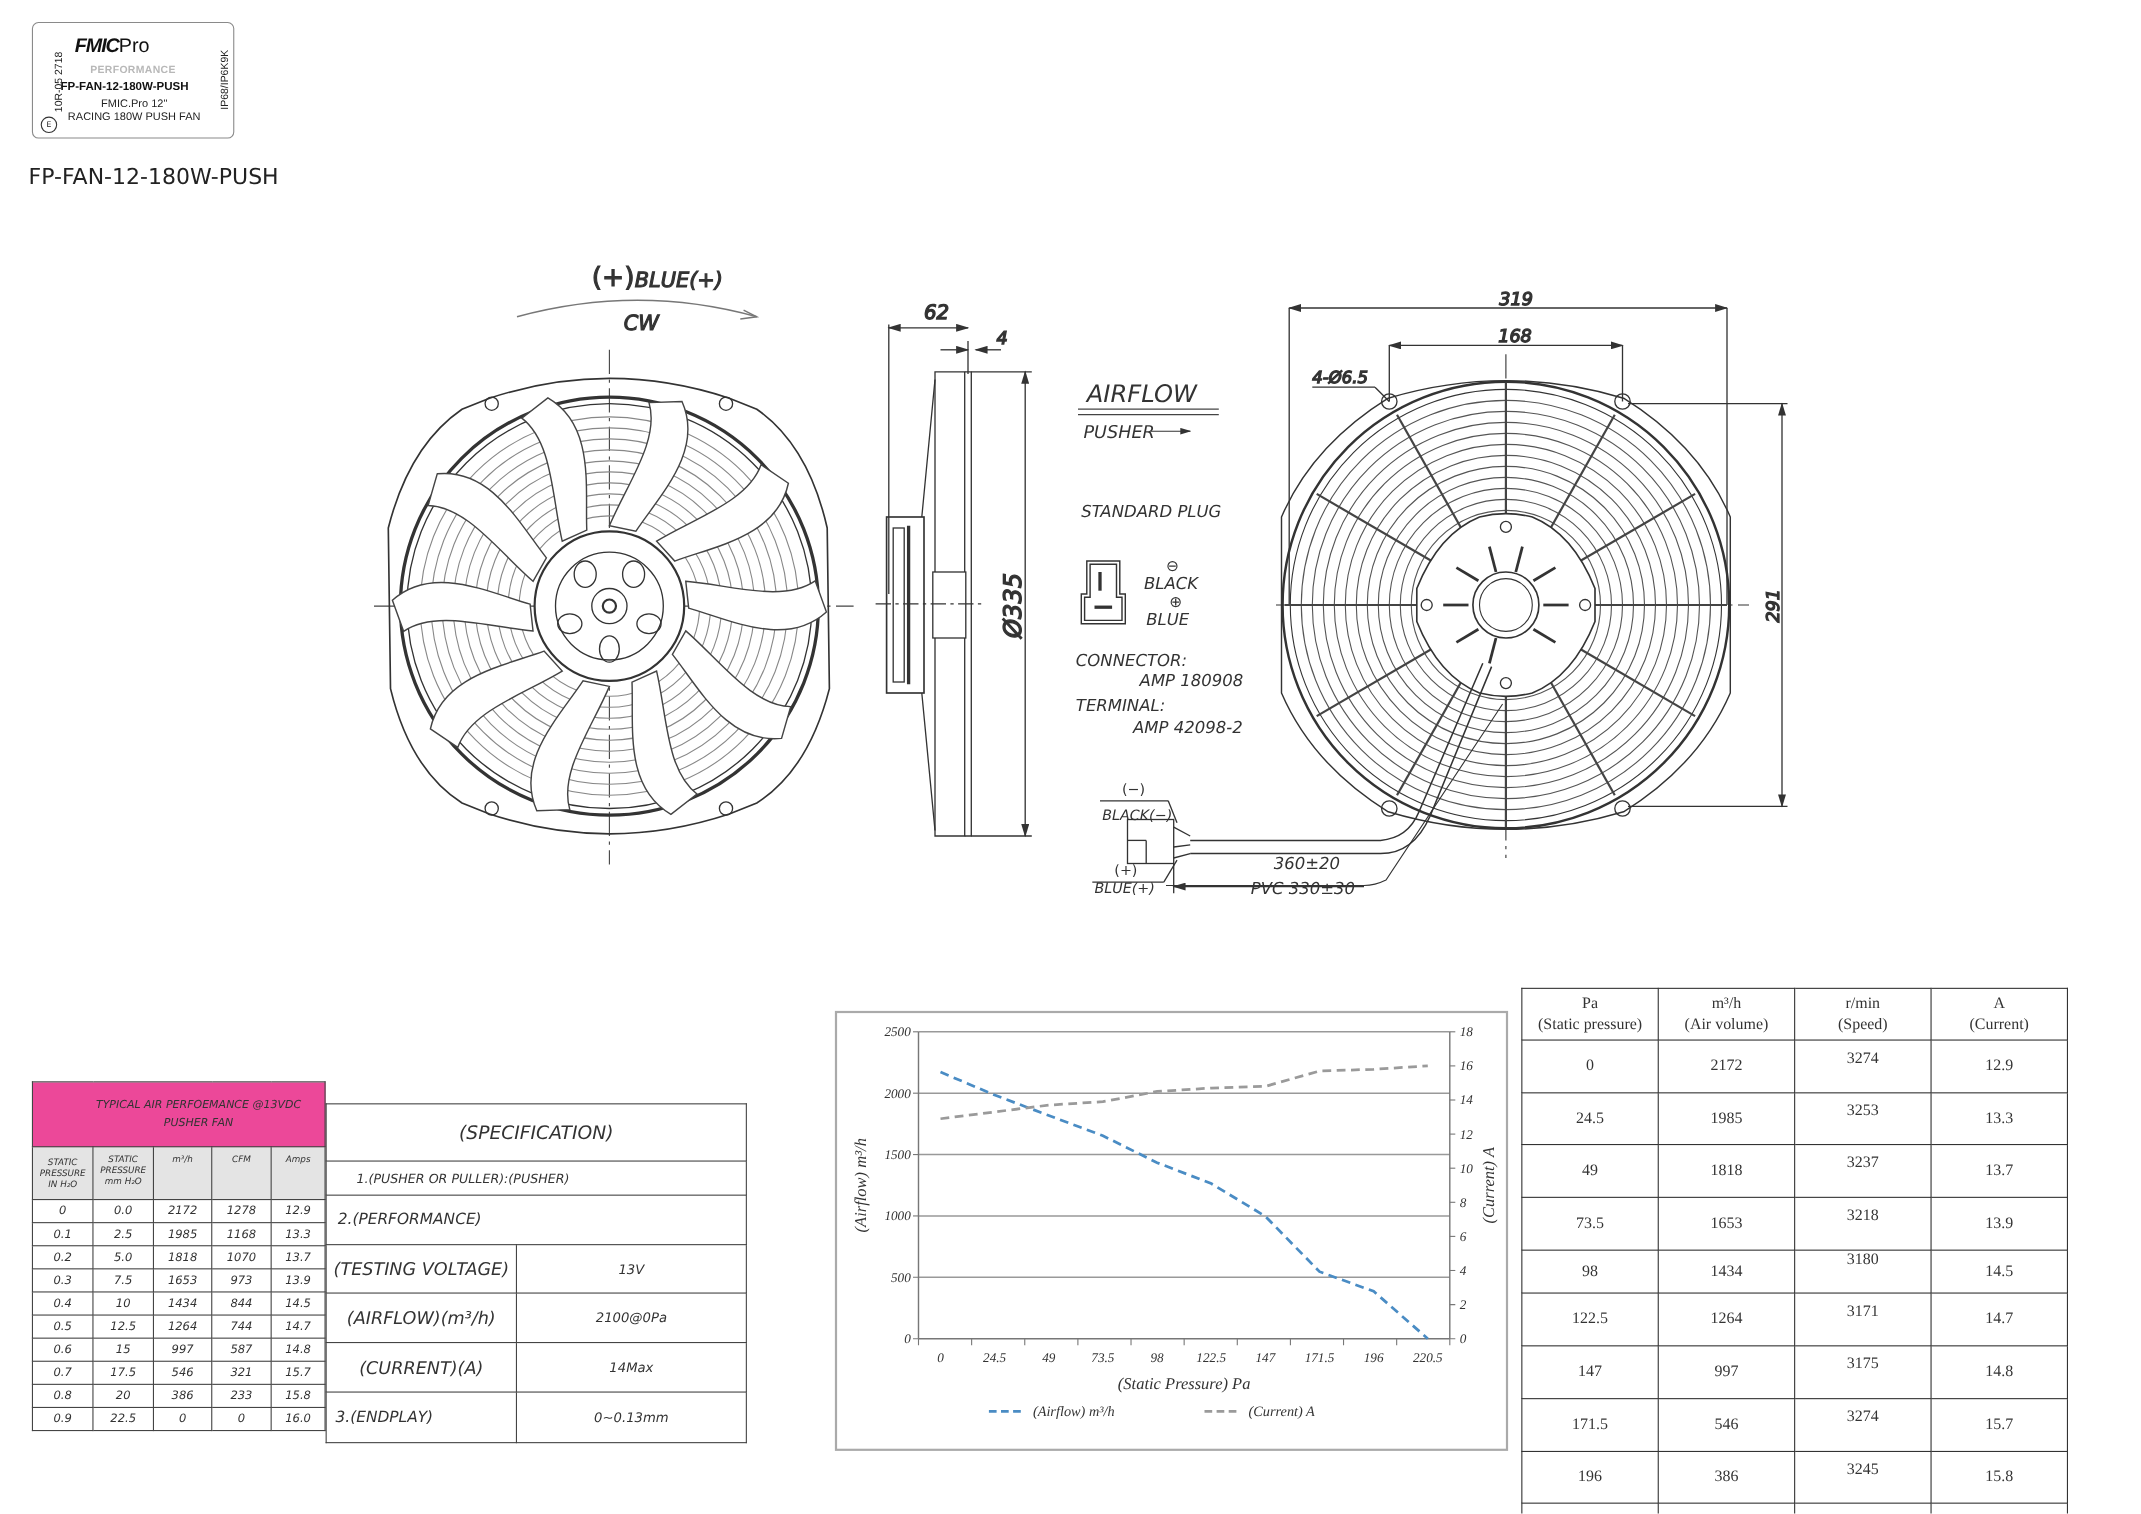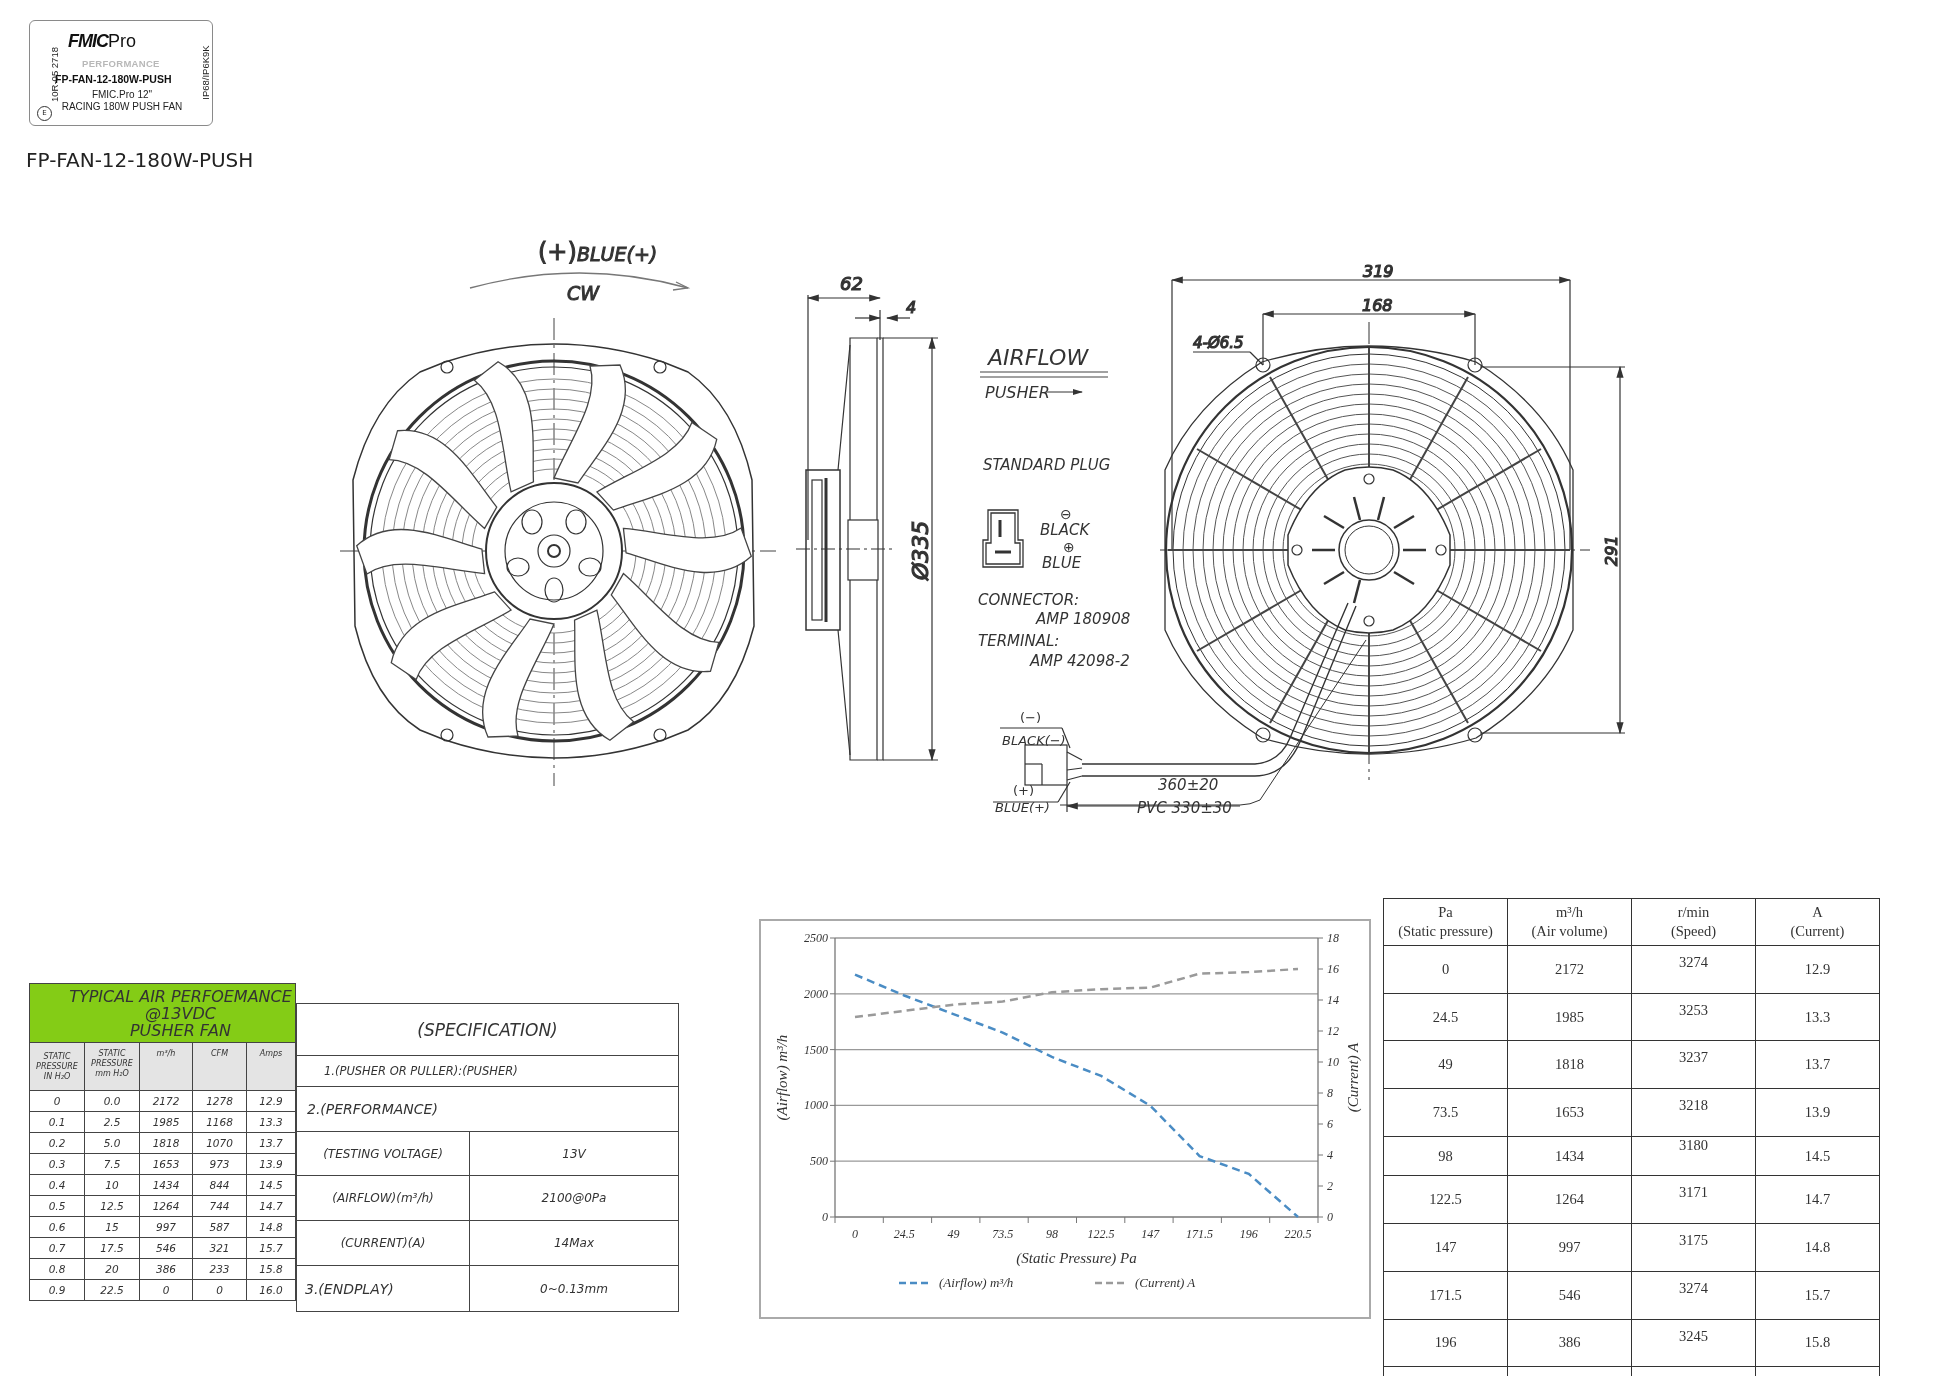--- a/index.html
+++ b/index.html
@@ -20,30 +20,30 @@
   #brand-label .emark { position:absolute; left:7px; top:85px; width:13px; height:13px; border:1px solid #333; border-radius:50%; font-size:7px; text-align:center; line-height:13px; }
 
   #page-title { left:26px; top:148px; font-family:"DejaVu Sans", sans-serif; font-size:20px; color:#222; }
 
   svg text { font-family:"DejaVu Sans", sans-serif; font-style:italic; fill:#333; }
 
   
   table { border-collapse:collapse; position:absolute; }
   #perf-table { left:29px; top:983px; width:267px; }
   #perf-table td, #perf-table th { border:1.3px solid #444; text-align:center; font-family:"DejaVu Sans", sans-serif; font-style:italic; color:#333; padding:0; }
-  #perf-table .title-row th { background:#84cc16; font-weight:normal; font-size:16px; height:58px; line-height:17px;padding-left:36px; }
+  #perf-table .title-row th { background:#ec4899; font-weight:normal; font-size:10px; height:58px; line-height:17px;padding-left:36px; }
   #perf-table .hdr-row th { background:#e4e4e4; font-weight:normal; font-size:8px; height:41px; line-height:10px; vertical-align:middle; }
   #perf-table td { font-size:10.5px; height:20px; }
 
   #spec-table { left:296px; top:983px; width:383px;margin-top:20px; }
   #spec-table td { border:1.3px solid #444; font-family:"DejaVu Sans", sans-serif; font-style:italic; color:#333; padding:0; }
   #spec-table .h { text-align:center; font-size:17px; height:51px; }
   #spec-table .l1 { font-size:11.5px; height:30px; padding-left:27px; }
   #spec-table .l2 { font-size:14px; height:44px; padding-left:10px; }
-  #spec-table .k { text-align:center; font-size:12px; width:164px; }
+  #spec-table .k { text-align:center; font-size:16px; width:164px; }
   #spec-table .v { text-align:center; font-size:12px; }
 
   #data-table { left:1383px; top:898px; width:497px; }
   #data-table th, #data-table td { border:1.6px solid #333; text-align:center; font-family:"Liberation Serif", serif; color:#333; font-weight:normal; padding:0; }
   #data-table th { font-size:14.5px; line-height:19px; height:46px; width:124px; }
   #data-table td { font-size:14.5px; height:38.7px; }
 </style>
 </head>
 <body>
 

